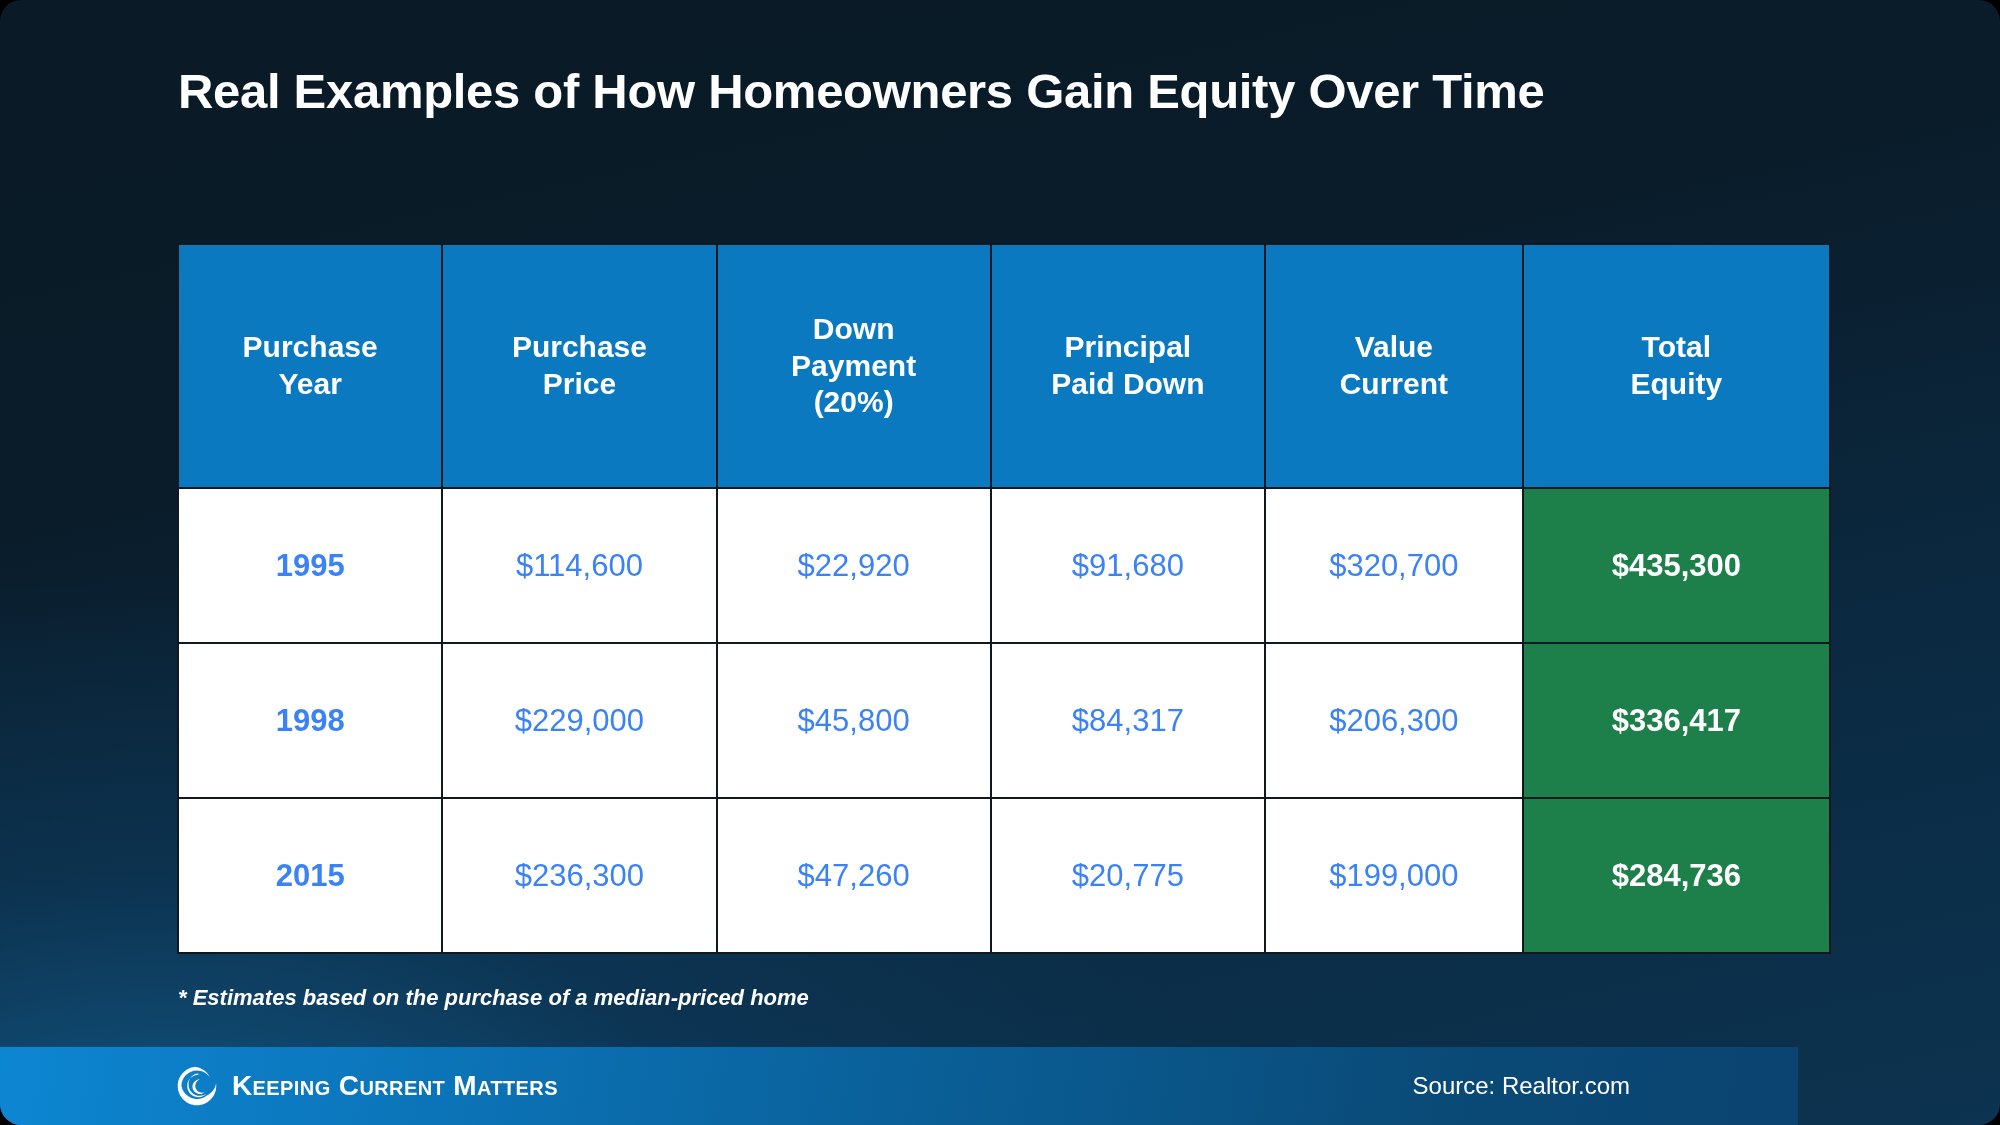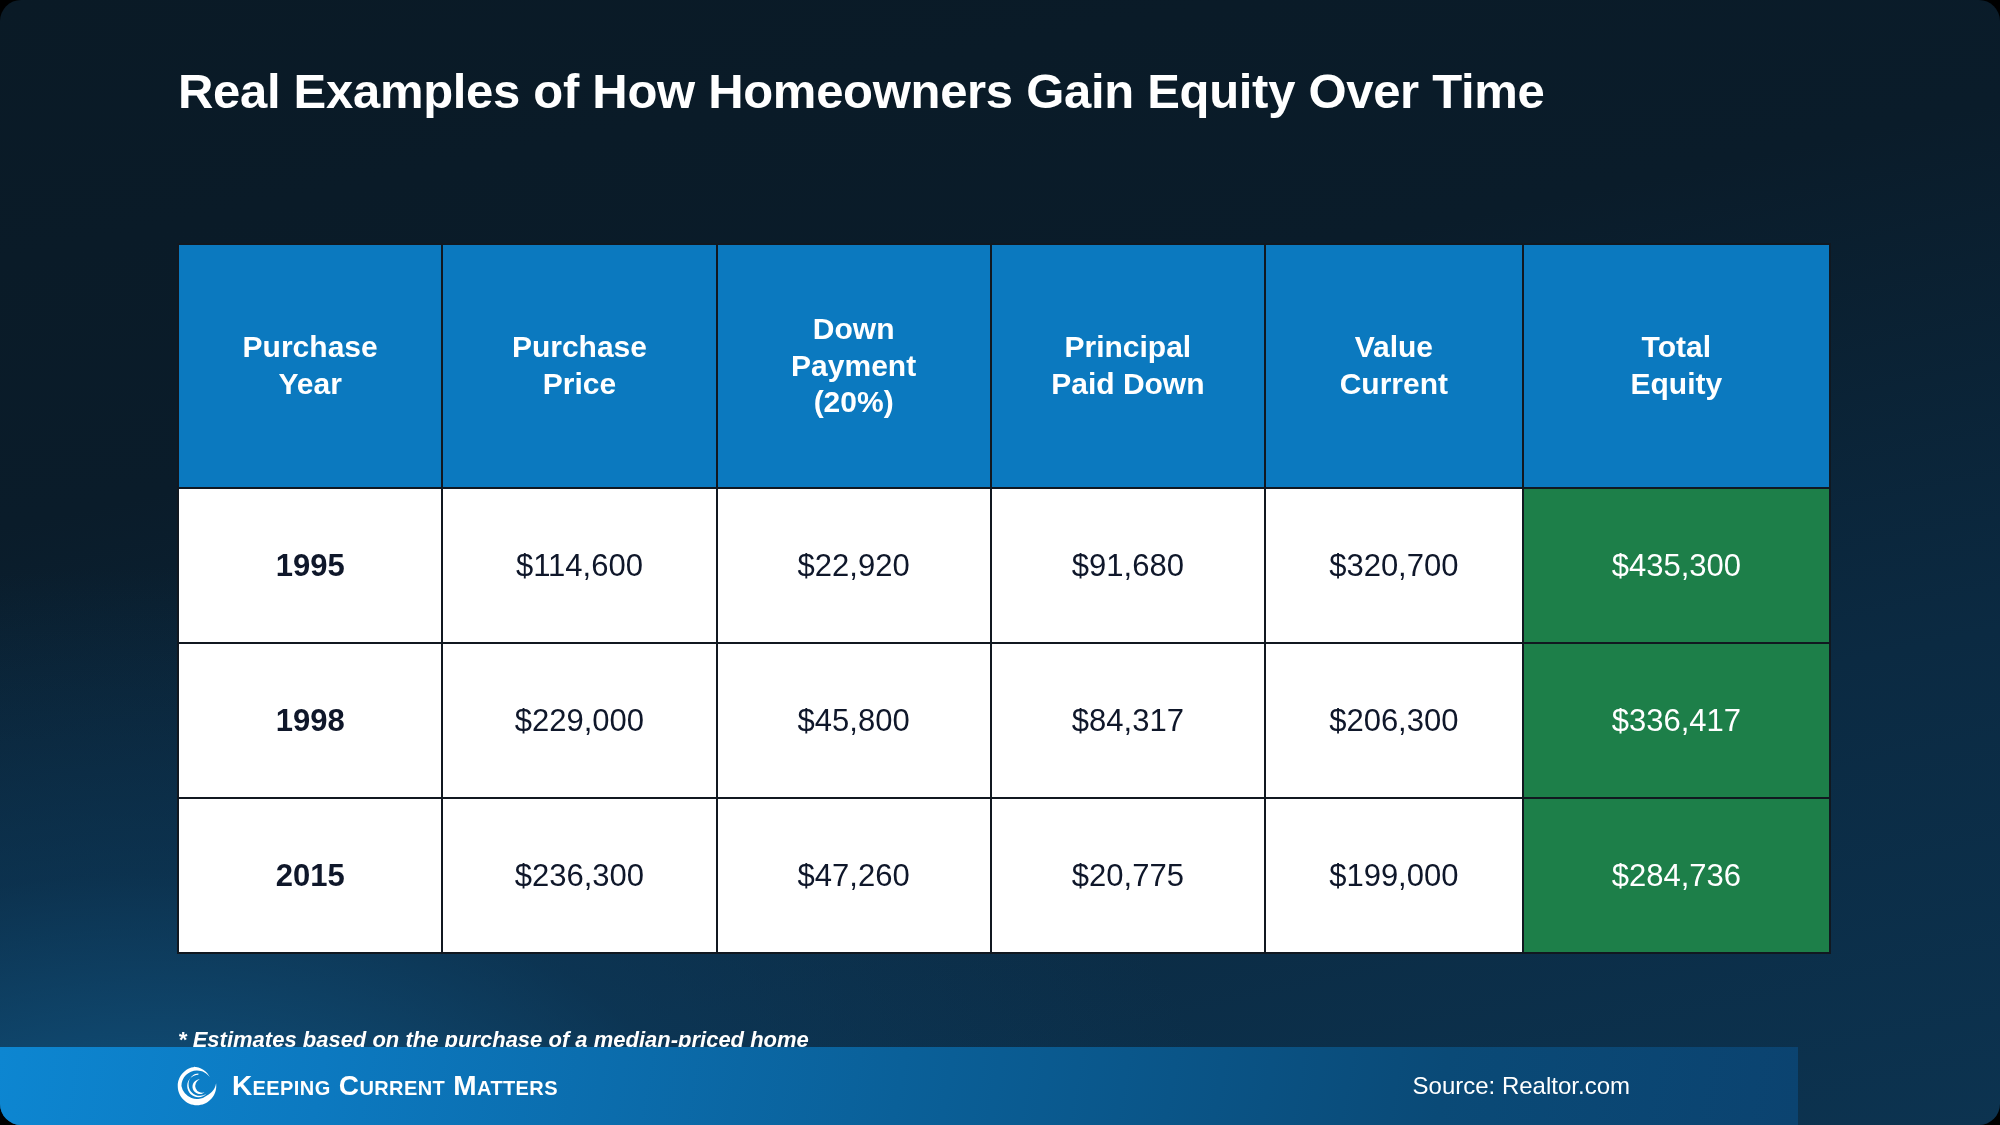--- a/index.html
+++ b/index.html
@@ -75,32 +75,32 @@
     background: #0b79bf;
     color: #ffffff;
     font-size: 30px;
     font-weight: bold;
     line-height: 1.22;
     height: 242px;
     padding: 0 6px;
   }
   table.equity tbody td {
     background: #ffffff;
-    color: #0f172a;
+    color: #3b82f6;
     font-size: 31px;
     font-weight: normal;
     height: 153px;
   }
   table.equity tbody td.year {
     font-weight: bold;
   }
   table.equity tbody td.total {
     background: #1d7f49;
     color: #ffffff;
-    font-weight: normal;
+    font-weight: bold;
     text-align: center;
   }
 
   
   col.c0 { width: 16.0%; }
   col.c1 { width: 16.6%; }
   col.c2 { width: 16.6%; }
   col.c3 { width: 16.6%; }
   col.c4 { width: 15.6%; }
   col.c5 { width: 18.6%; }
@@ -108,21 +108,20 @@
   
   .footnote {
     position: absolute;
     left: 178px;
     top: 985px;
     font-size: 22px;
     font-style: italic;
     font-weight: bold;
     color: #ffffff;
     white-space: nowrap;
-    margin-top: 42px;
   }
 
   
   .footer {
     position: absolute;
     left: 0;
     bottom: 0;
     width: 1798px;
     height: 78px;
     background: linear-gradient(100deg, #0d86d1 0%, #0c79c0 17%, #0b systemic 17%, #0a5f95 52%, #0a4a76 78%, #0b4572 100%);

